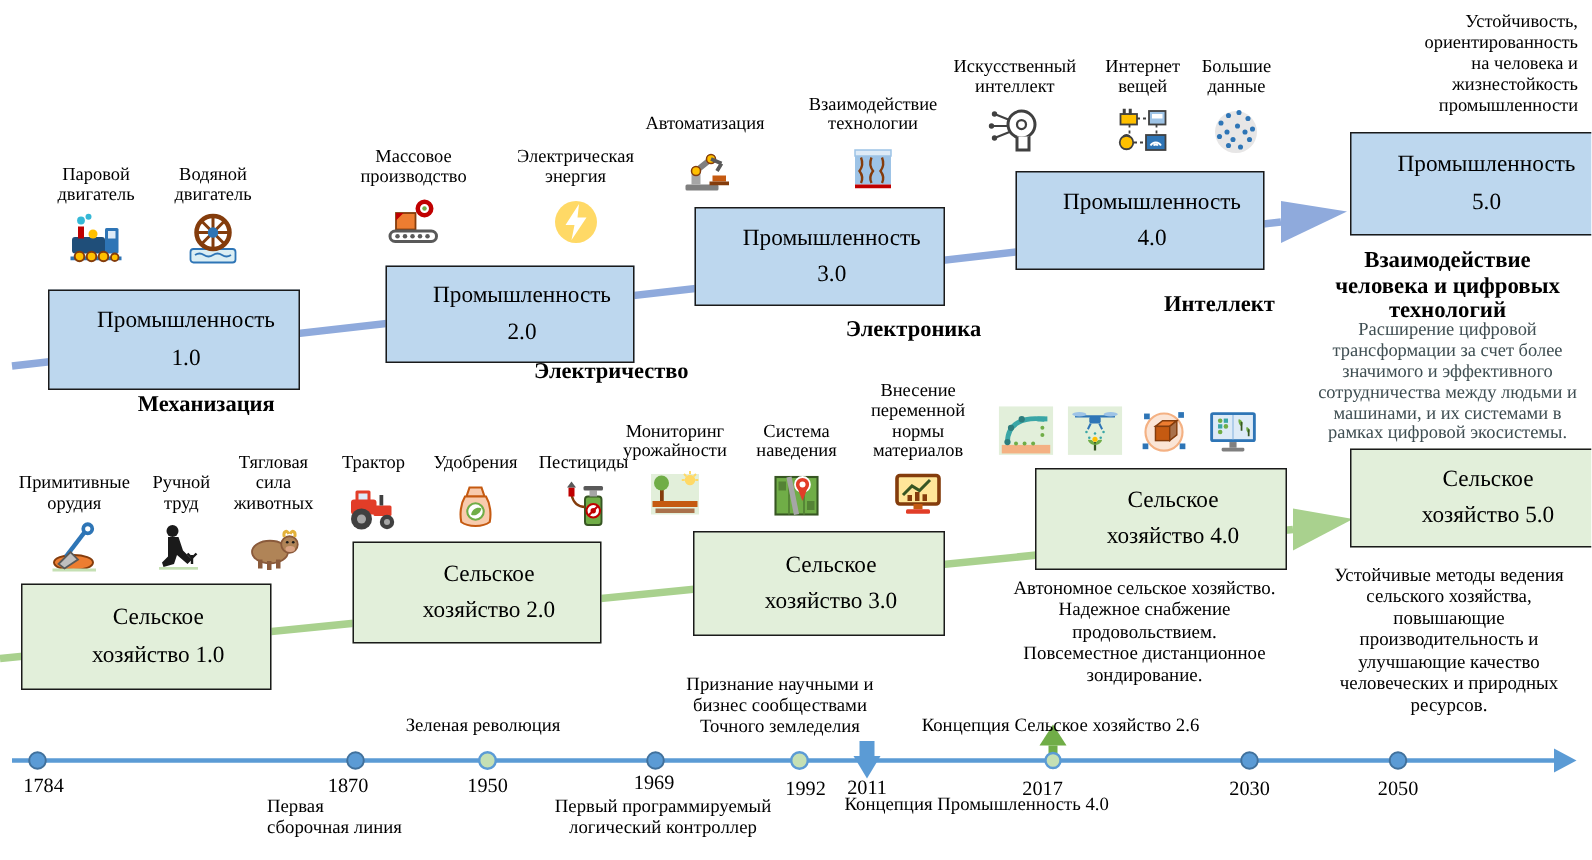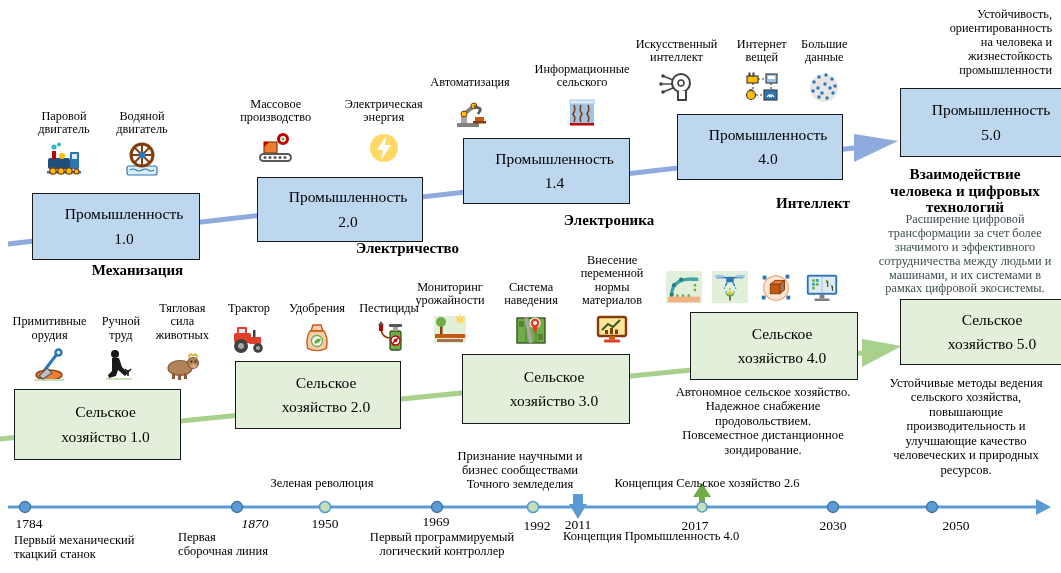--- a/index.html
+++ b/index.html
@@ -54,21 +54,21 @@
   <div class="stage-box ind-box" style="left:32px;top:193px;width:150px;height:65px;">
     <span>Промышленность</span>
     <span>1.0</span>
   </div>
   <div class="stage-box ind-box" style="left:257px;top:177px;width:148px;height:63px;">
     <span>Промышленность</span>
     <span>2.0</span>
   </div>
   <div class="stage-box ind-box" style="left:463px;top:138px;width:149px;height:64px;">
     <span>Промышленность</span>
-    <span>1.4</span>
+    <span>3.0</span>
   </div>
   <div class="stage-box ind-box" style="left:677px;top:114px;width:148px;height:64px;">
     <span>Промышленность</span>
     <span>4.0</span>
   </div>
   <div class="stage-box ind-box" style="left:900px;top:88px;width:148px;height:67px;">
     <span>Промышленность</span>
     <span>5.0</span>
   </div>
 
@@ -167,21 +167,21 @@
             <line x1="14" y1="21" x2="24" y2="13" stroke="#7f7f7f" stroke-width="4"></line>
             <circle cx="14" cy="21" r="3" fill="#ffc000" stroke="#843c0c" stroke-width="1"></circle>
             <circle cx="24" cy="13" r="3" fill="#ffc000" stroke="#843c0c" stroke-width="1"></circle>
             <path d="M24,13 L31,16 M31,16 L28,21" stroke="#595959" stroke-width="2.5" fill="none"></path>
             <rect x="25" y="24" width="9" height="4" fill="#c55a11"></rect>
             <rect x="23" y="28" width="13" height="2.5" fill="#843c0c"></rect>
           </svg>
         </span>
     </div>
     <div class="icon-item" style="width:106px;">
-      <div class="icon-label">Информационные сельского</div>
+      <div class="icon-label">Взаимодействие технологии</div>
       <span class="icon-glyph">
           <svg width="40" height="40" viewBox="0 0 40 40">
             <rect x="8" y="7" width="24" height="4" fill="#deebf7" stroke="#9dc3e6" stroke-width="1"></rect>
             <rect x="8" y="11" width="24" height="19" fill="#9dc3e6"></rect>
             <path d="M12,12 q2,5 -1,9 q3,4 1,8" fill="none" stroke="#843c0c" stroke-width="1.6"></path>
             <path d="M19,12 q-2,5 1,9 q-3,4 -1,8" fill="none" stroke="#843c0c" stroke-width="1.6"></path>
             <path d="M26,12 q2,5 -1,9 q3,4 1,8" fill="none" stroke="#843c0c" stroke-width="1.6"></path>
             <rect x="8" y="30" width="24" height="2.5" fill="#c00000"></rect>
           </svg>
         </span>
@@ -490,31 +490,29 @@
 зондирование.</div>
   <div class="note desc" style="left:874px;top:376px;width:184px;">Устойчивые методы ведения
 сельского хозяйства,
 повышающие
 производительность и
 улучшающие качество
 человеческих и природных
 ресурсов.</div>
 
   <div class="year" style="left:-3px;top:516px;">1784</div>
-  <div class="year" style="left:223px;top:516px;font-style:italic;">1870</div>
+  <div class="year" style="left:200px;top:516px;">1870</div>
   <div class="year" style="left:293px;top:516px;">1950</div>
   <div class="year" style="left:404px;top:514px;">1969</div>
   <div class="year" style="left:505px;top:518px;">1992</div>
   <div class="year" style="left:546px;top:517px;">2011</div>
   <div class="year" style="left:663px;top:518px;">2017</div>
   <div class="year" style="left:801px;top:518px;">2030</div>
-  <div class="year" style="left:924px;top:518px;">2050</div>
-
-  <div class="tl-label tl-left" style="left:14px;top:533px;width:160px;">Первый механический
-ткацкий станок</div>
+  <div class="year" style="left:900px;top:518px;">2050</div>
+
   <div class="tl-label tl-left" style="left:178px;top:530px;width:120px;">Первая
 сборочная линия</div>
   <div class="tl-label tl-center" style="left:260px;top:476px;width:124px;">Зеленая революция</div>
   <div class="tl-label tl-center" style="left:358px;top:530px;width:168px;">Первый программируемый
 логический контроллер</div>
   <div class="tl-label tl-center" style="left:446px;top:449px;width:148px;">Признание научными и
 бизнес сообществами
 Точного земледелия</div>
   <div class="tl-label tl-left" style="left:563px;top:529px;width:210px;">Концепция Промышленность 4.0</div>
   <div class="tl-label tl-center" style="left:598px;top:476px;width:218px;">Концепция Сельское хозяйство 2.6</div>

